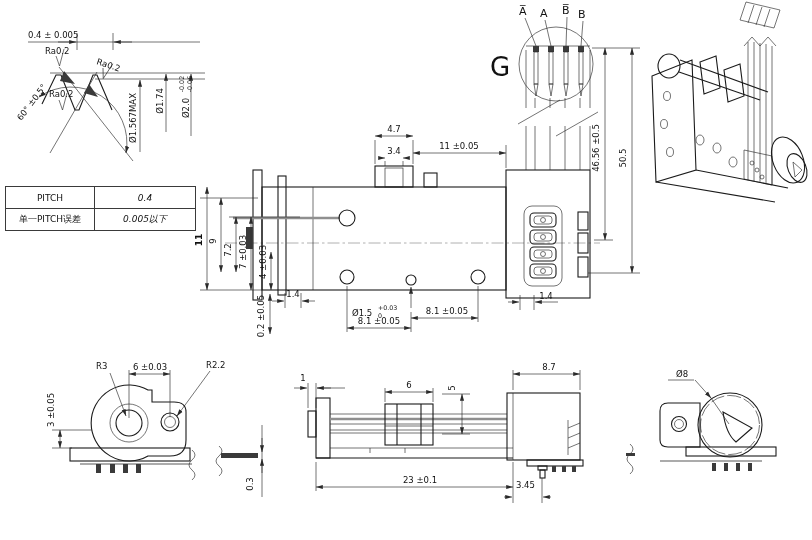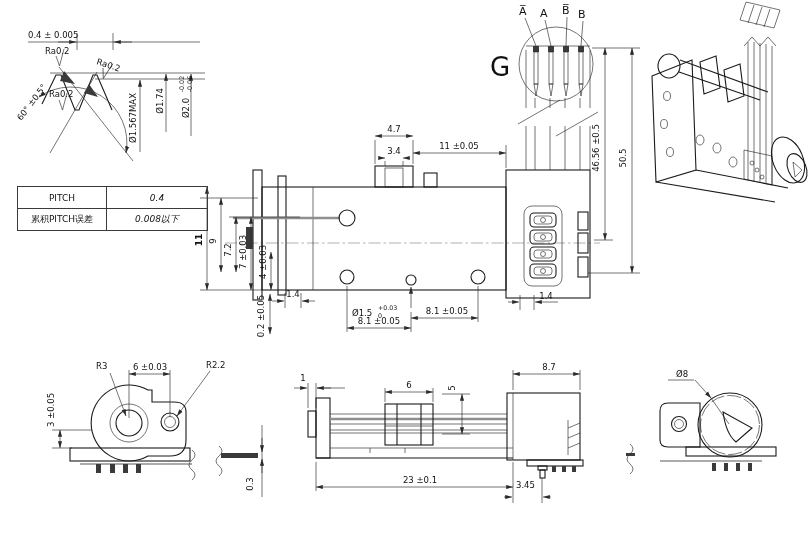--- a/index.html
+++ b/index.html
@@ -13,21 +13,21 @@
   .gy{fill:none;stroke:#8f8f8f;stroke-width:2.6;}
   .gy2{fill:none;stroke:#8f8f8f;stroke-width:1.4;}
   .cl{fill:none;stroke:#707070;stroke-width:.55;stroke-dasharray:12 3 2.5 3;}
   .fd{fill:#3a3a3a;stroke:none;}
   text.d{font:8.5px "DejaVu Sans",sans-serif;fill:#111;}
   text.db{font:700 9px "DejaVu Sans",sans-serif;fill:#111;}
   text.s{font:6.3px "DejaVu Sans",sans-serif;fill:#111;}
   text.gl{font:26px "DejaVu Sans",sans-serif;fill:#111;}
   text.tl{font:11px "DejaVu Sans",sans-serif;fill:#111;}
   
-  .spec{position:absolute;left:17px;top:186px;border-collapse:collapse;}
+  .spec{position:absolute;left:5px;top:186px;border-collapse:collapse;}
   .spec td{border:1.2px solid #3a3a3a;height:21px;text-align:center;vertical-align:middle;
            font:9px "DejaVu Sans",sans-serif;color:#111;padding:0 2px;}
   .spec td.c1{width:84px;}
   .spec td.c2{width:96px;font-style:italic;}
 </style>
 </head>
 <body>
 
 <div class="canvas">
 
@@ -385,19 +385,19 @@
   </g>
 </svg>
 
 <table class="spec">
   <tbody>
         <tr>
     <td class="c1">PITCH</td>
     <td class="c2">0.4</td>
   </tr>
   <tr>
-    <td class="c1">累积PITCH误差</td>
-    <td class="c2">0.008以下</td>
+    <td class="c1">单一PITCH误差</td>
+    <td class="c2">0.005以下</td>
   </tr>
 </tbody>
     </table>
 
 </div>
 
 </body></html>

